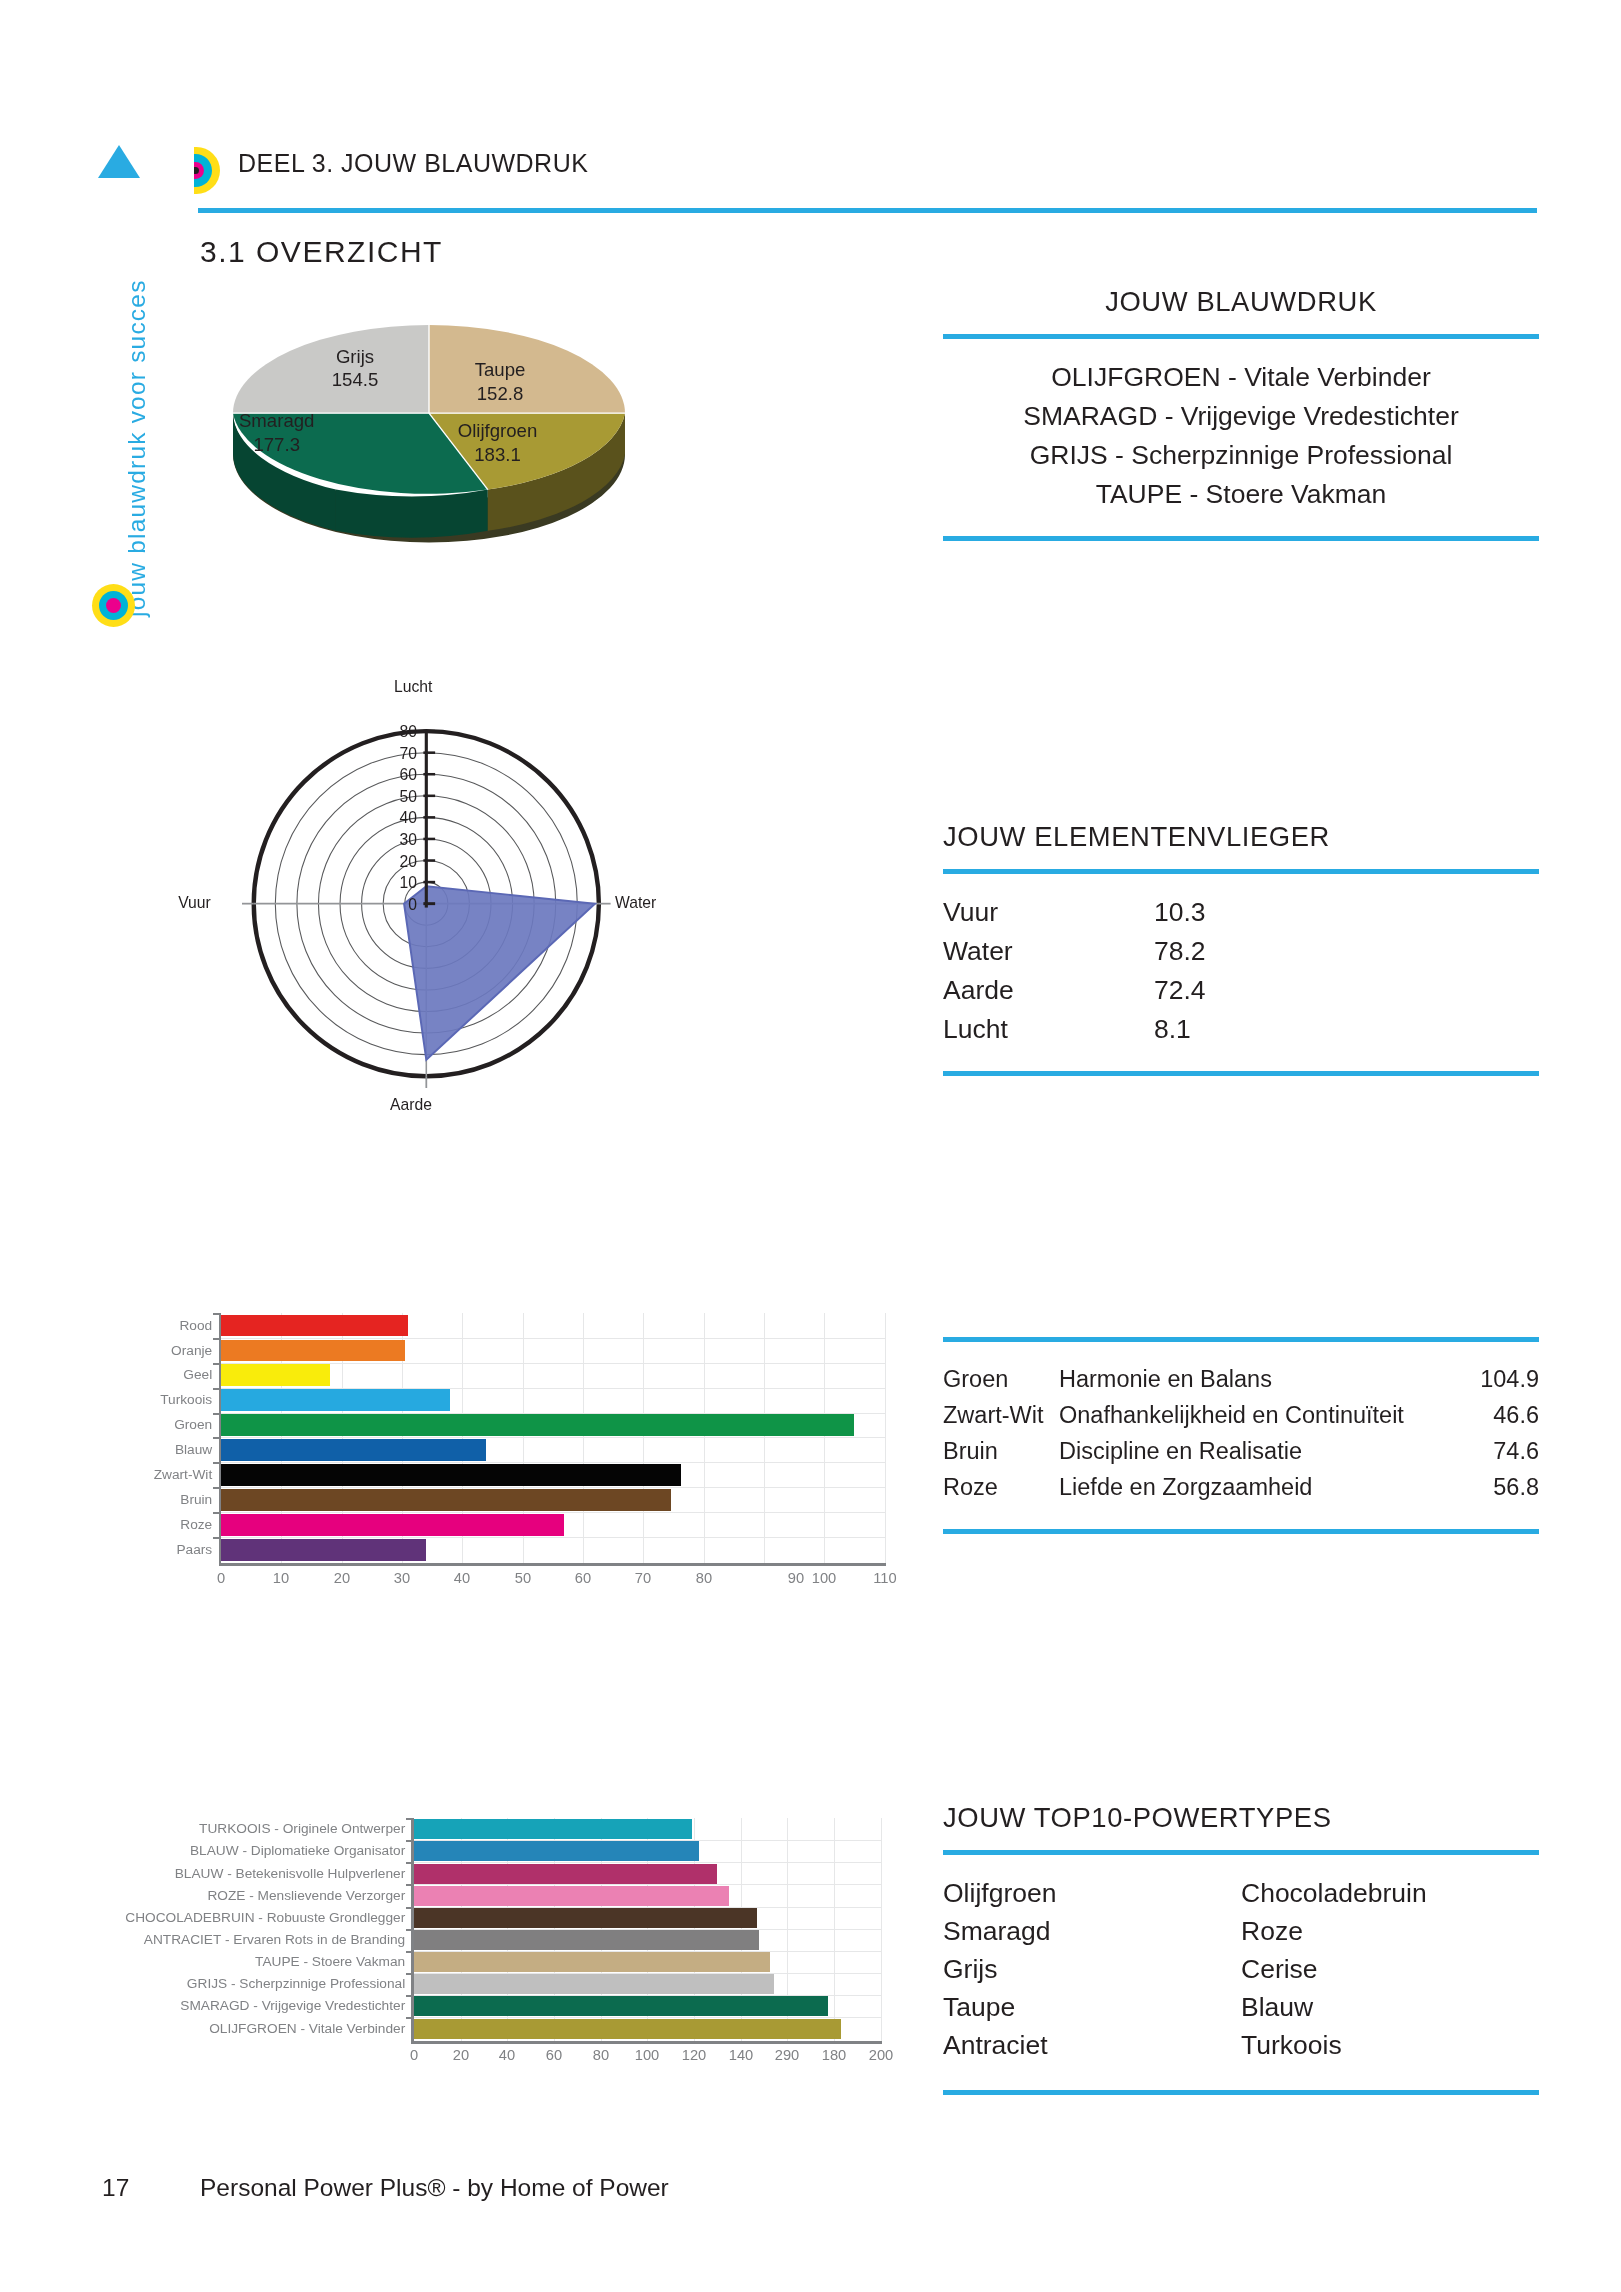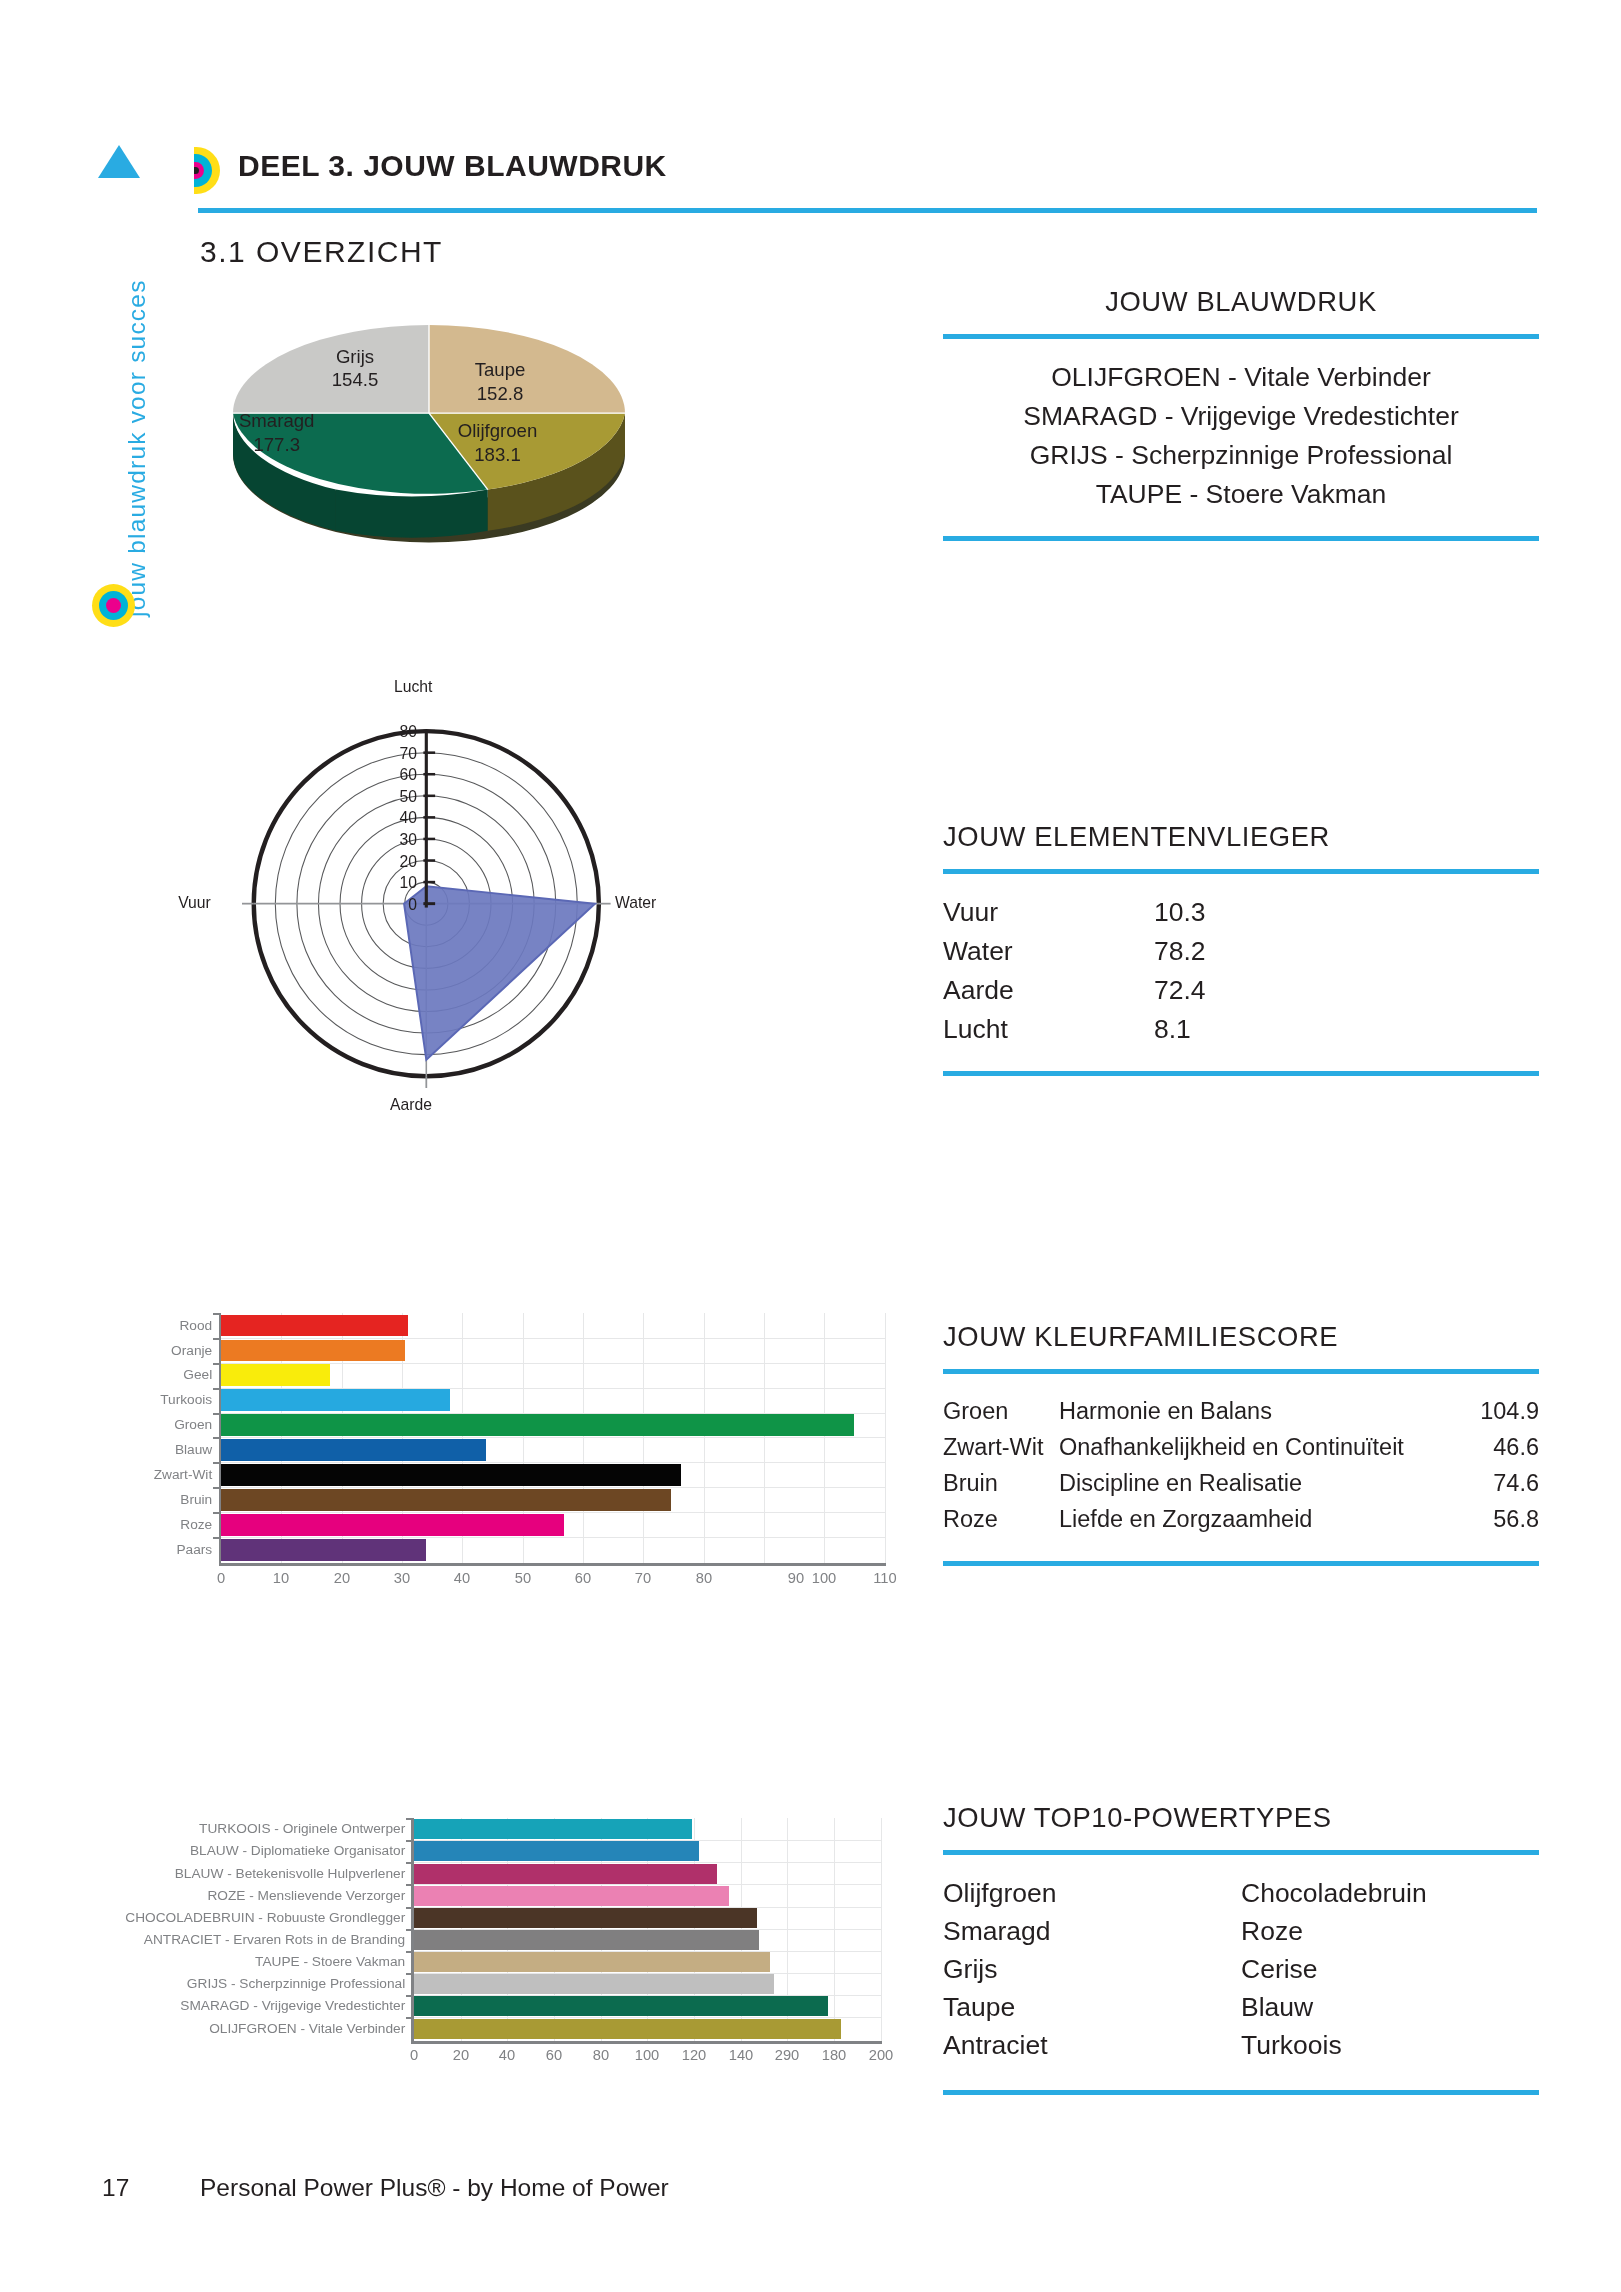--- a/index.html
+++ b/index.html
@@ -13,21 +13,21 @@
   .side-dot i{width:29px;height:29px;border-radius:50%;background:#00b3d7;display:flex;align-items:center;justify-content:center;}
   .side-dot i b{width:15.7px;height:15.7px;border-radius:50%;background:#ec008c;display:block;}
 
   
   .hdr-logo{position:absolute;left:194px;top:147px;width:25.5px;height:47px;}
   .hdr-logo .ring{position:absolute;border-radius:0 979px 979px 0;}
   .hdr-logo .r1{left:0;top:0;width:25.5px;height:47px;background:#ffde17;}
   .hdr-logo .r2{left:0;top:6.9px;width:17.6px;height:33px;background:#00b3d7;}
   .hdr-logo .r3{left:0;top:14.7px;width:9.8px;height:17.6px;background:#ec008c;}
   .hdr-logo .r4{left:0;top:19.6px;width:4.9px;height:7.8px;background:#231f20;}
-  .hdr-title{position:absolute;left:238px;top:149px;font-size:30px;font-weight:bold;letter-spacing:0.5px;color:#231f20;font-family:"Liberation Sans",sans-serif;}
+  .hdr-title{position:absolute;left:238px;top:149px;font-size:25px;font-weight:normal;letter-spacing:0.5px;color:#231f20;font-family:"Liberation Sans",sans-serif;}
   .hdr-rule{position:absolute;left:198px;top:208px;width:1339px;height:4.9px;background:#29abe2;}
 
   
   .sec-title{position:absolute;left:200px;top:235px;font-size:30px;letter-spacing:1.5px;color:#231f20;}
 
   
   .panel{position:absolute;width:596px;left:943px;}
   .panel h3{margin:0;font-size:27.4px;font-weight:normal;letter-spacing:0.6px;color:#231f20;}
   .panel .rule{height:4.9px;background:#29abe2;margin:15.7px 0 0 0;}
   .panel .body{padding-top:19.6px;}
@@ -284,21 +284,20 @@
       <div class="bar" style="left: 0px; width: 343px; background: rgb(230, 0, 126); height: 21.6px; top: 201px;"></div>
       <div class="cat" style="top: 205px;">Roze</div>
       <div class="hgrid" style="top: 224px;"></div>
       <div class="tk" style="top: 224px;"></div>
       <div class="bar" style="left: 0px; width: 205px; background: rgb(96, 51, 121); height: 21.6px; top: 226px;"></div>
       <div class="cat" style="top: 230px;">Paars</div>
     </div>
 </div>
 
 <div class="panel" style="top:1321px;">
-  <h3>JOUW KLEURFAMILIESCORE</h3>
   <div class="rule"></div>
   <div class="body">
     <div class="kf">
       <span class="c1">Groen</span>
       <span class="c2">Harmonie en Balans</span>
       <span class="c3">104.9</span>
     </div>
     <div class="kf">
       <span class="c1">Zwart-Wit</span>
       <span class="c2">Onafhankelijkheid en Continuïteit</span>

